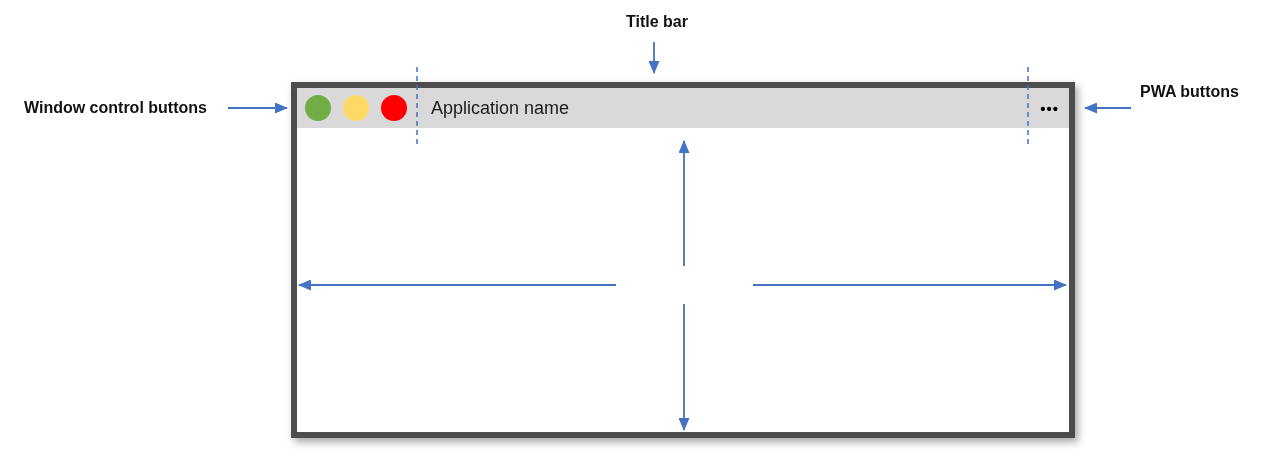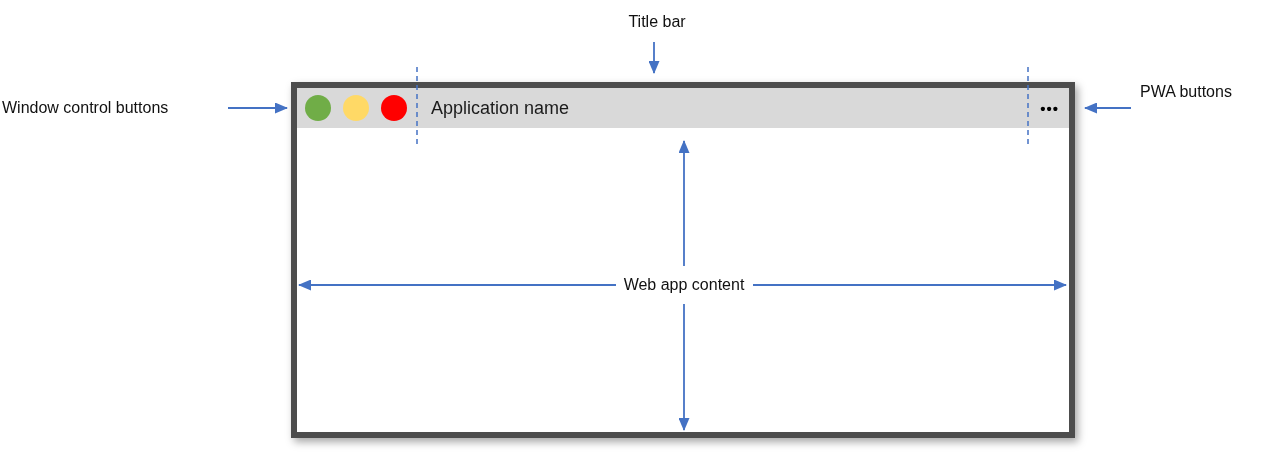--- a/index.html
+++ b/index.html
@@ -13,23 +13,24 @@
     --blue:#4472C4; --border:#4D4D4D; --titlebar:#D9D9D9;
   }
 
   
   .label {
     position:absolute;
     color:#111111;
     font-size:16px;
     line-height:1.2;
     white-space:nowrap;
+    font-weight:bold;
   }
   .label-titlebar   { left:657px; top:12px;  transform:translateX(-50%); }
-  .label-wcb        { left:2px;  top:98px; }
+  .label-wcb        { left:24px;  top:98px; }
   .label-pwa        { left:1140px;top:82px; }
   .label-content    {
     left:684px; top:285px;
     transform:translate(-50%,-50%);
     z-index:4;
     background:#ffffff;
     padding:0 6px;
   }
 
   
@@ -88,21 +89,20 @@
   #arrowhead path { fill:var(--blue); }
 </style>
 </head>
 <body>
 
 <div class="canvas" style="--blue: #4472C4; --border: #4D4D4D; --titlebar: #D9D9D9;">
 
   <div class="label label-titlebar">Title bar</div>
   <div class="label label-wcb">Window control buttons</div>
   <div class="label label-pwa">PWA buttons</div>
-  <div class="label label-content">Web app content</div>
 
   <div class="app-window">
     <div class="titlebar">
       <span class="circle" style="background: rgb(112, 173, 71);"></span>
       <span class="circle" style="background: rgb(255, 217, 102);"></span>
       <span class="circle" style="background: rgb(255, 0, 0);"></span>
       <span class="app-name">Application name</span>
       <span class="more-options">•••</span>
     </div>
     <div class="content-area"></div>

